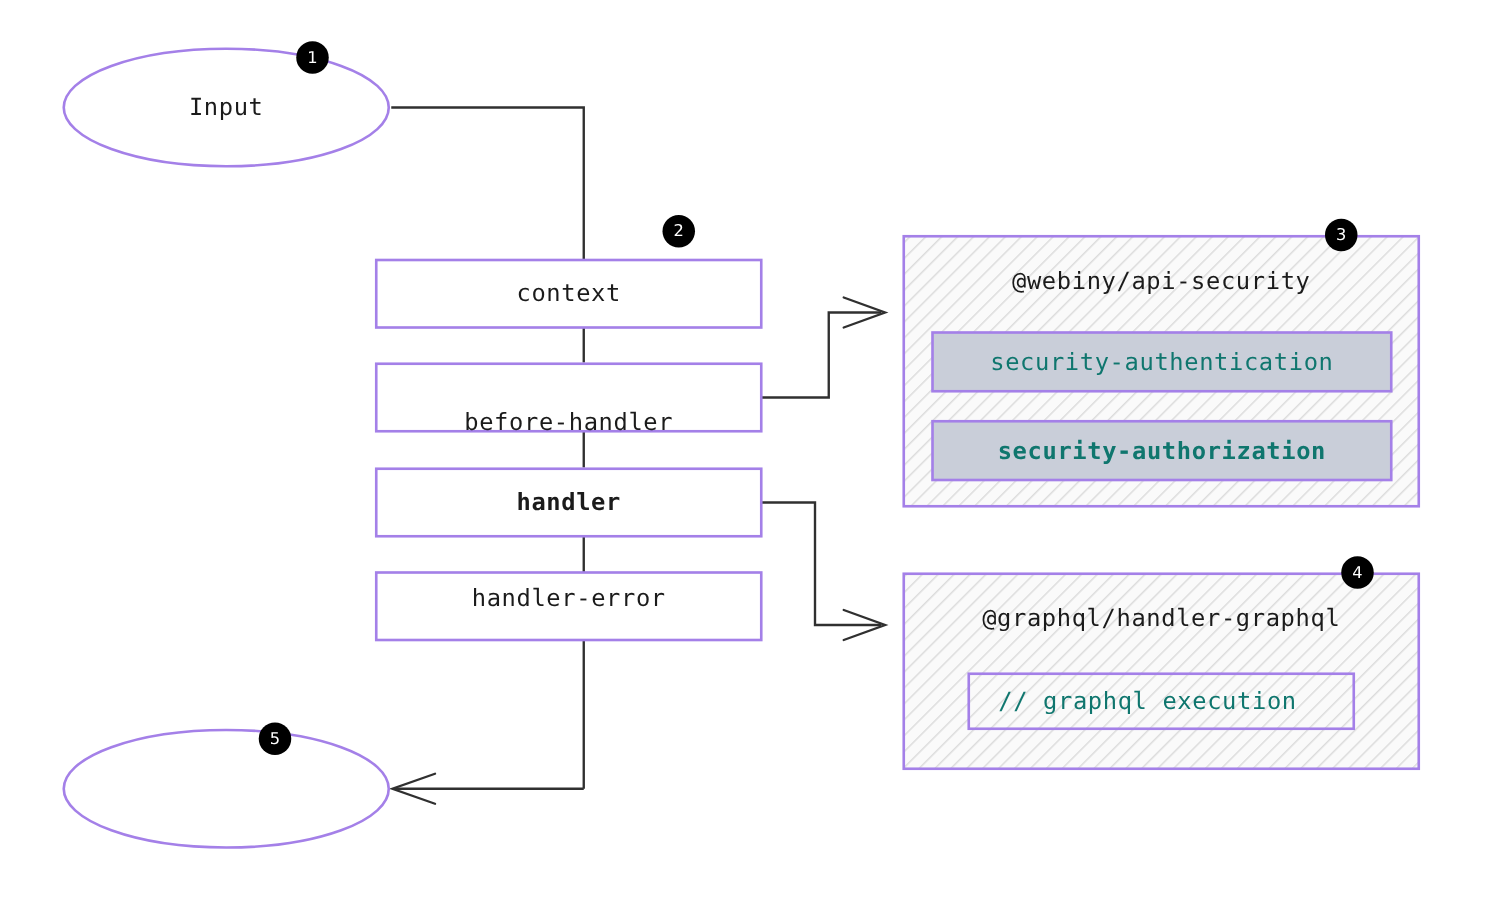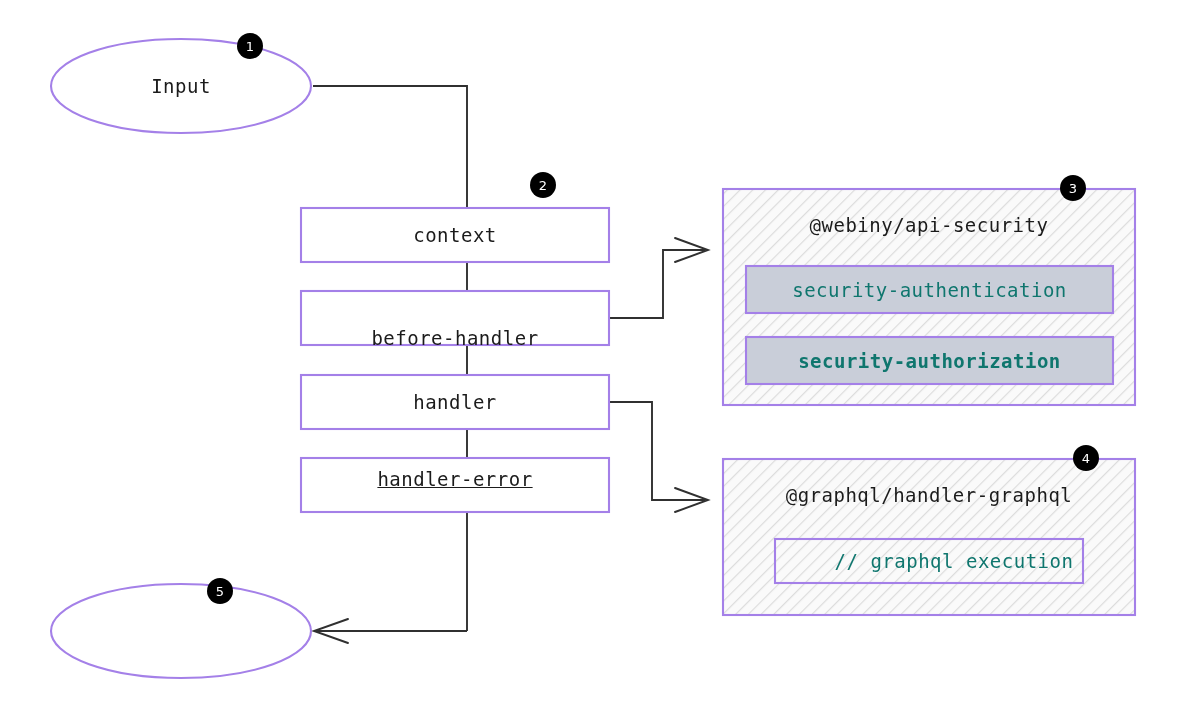--- a/index.html
+++ b/index.html
@@ -111,29 +111,29 @@
     <rect x="746" y="337" width="367" height="47" fill="#c9ced9" stroke="#a480e8" stroke-width="2.1"></rect>
 
     <rect x="723" y="459" width="412" height="156" fill="url(#hatch)" stroke="#a480e8" stroke-width="2.1"></rect>
     <rect x="775" y="539" width="308" height="44" fill="none" stroke="#a480e8" stroke-width="2.1"></rect>
   </svg>
 
   <div class="node-label ellipse-label" style="left:51px; top:62px; width:260px; height:48px;">Input</div>
 
   <div class="node-label step-label" style="left:301px; top:208px; width:308px; height:54px;">context</div>
   <div class="node-label step-label" style="left:301px; top:291px; width:308px; height:54px;margin-top:20px;">before-handler</div>
-  <div class="node-label step-label" style="left:301px; top:375px; width:308px; height:54px;">handler</div>
-  <div class="node-label step-label" style="left:301px; top:458px; width:308px; height:42px;text-decoration:underline;">handler-error</div>
+  <div class="node-label step-label" style="left:301px; top:375px; width:308px; height:54px;font-weight:bold;">handler</div>
+  <div class="node-label step-label" style="left:301px; top:458px; width:308px; height:42px;">handler-error</div>
 
   <div class="node-label panel-title" style="left:723px; top:205px; width:412px; height:40px;">@webiny/api-security</div>
   <div class="node-label inner-label" style="left:746px; top:266px; width:367px; height:47px;">security-authentication</div>
   <div class="node-label inner-label" style="left:746px; top:337px; width:367px; height:47px;font-weight:bold;">security-authorization</div>
 
   <div class="node-label panel-title" style="left:723px; top:475px; width:412px; height:40px;">@graphql/handler-graphql</div>
-  <div class="node-label inner-label" style="left:775px; top:539px; width:286px; height:44px;padding-left:36px;">// graphql execution</div>
+  <div class="node-label inner-label" style="left:775px; top:539px; width:286px; height:44px;">// graphql execution</div>
 
   <div class="badge" style="left:237px; top:33px;">1</div>
   <div class="badge" style="left:530px; top:172px;">2</div>
   <div class="badge" style="left:1060px; top:175px;">3</div>
   <div class="badge" style="left:1073px; top:445px;">4</div>
   <div class="badge" style="left:207px; top:578px;">5</div>
 
 </div>
 
 </body></html>

